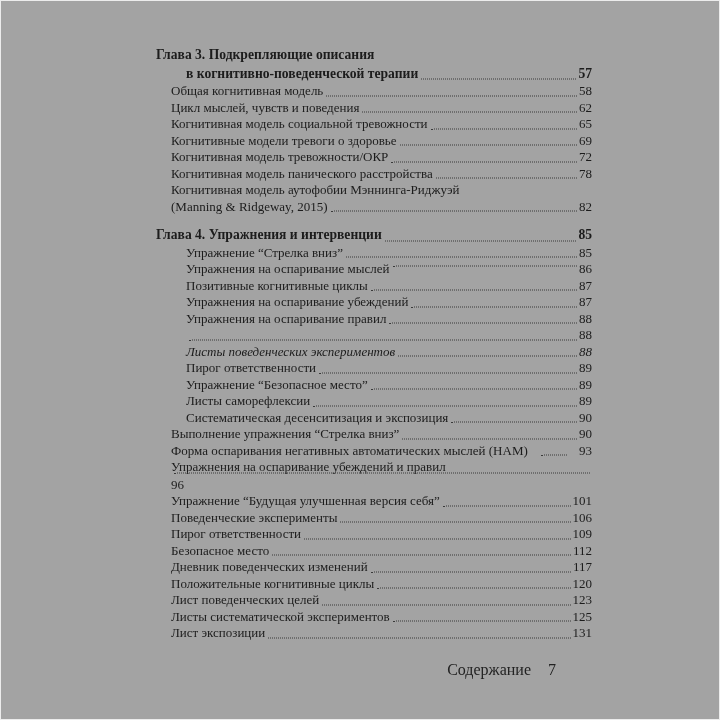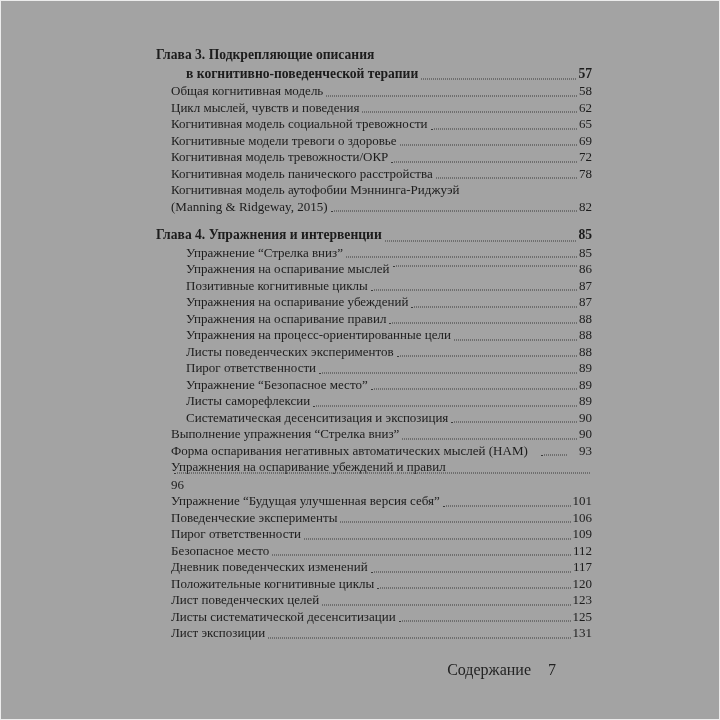--- a/index.html
+++ b/index.html
@@ -130,25 +130,24 @@
           <span class="toc-title">Упражнения на оспаривание убеждений</span>
           <span class="dots"></span>
           <span class="toc-page">87</span>
         </div>
         <div class="toc-row entry" style="padding-left: 30px;">
           <span class="toc-title">Упражнения на оспаривание правил</span>
           <span class="dots"></span>
           <span class="toc-page">88</span>
         </div>
         <div class="toc-row entry" style="padding-left: 30px;">
-          <span class="toc-title">Упражнения на процесс-ориентированные цели</span>
           <span class="dots"></span>
           <span class="toc-page">88</span>
         </div>
-        <div class="toc-row entry" style="padding-left: 30px;">
+        <div class="toc-row entry" style="padding-left: 30px; font-style: italic;">
           <span class="toc-title">Листы поведенческих экспериментов</span>
           <span class="dots"></span>
           <span class="toc-page">88</span>
         </div>
         <div class="toc-row entry" style="padding-left: 30px;">
           <span class="toc-title">Пирог ответственности</span>
           <span class="dots"></span>
           <span class="toc-page">89</span>
         </div>
         <div class="toc-row entry" style="padding-left: 30px;">
@@ -210,21 +209,21 @@
           <span class="toc-title">Положительные когнитивные циклы</span>
           <span class="dots"></span>
           <span class="toc-page">120</span>
         </div>
         <div class="toc-row entry" style="padding-left: 15px;">
           <span class="toc-title">Лист поведенческих целей</span>
           <span class="dots"></span>
           <span class="toc-page">123</span>
         </div>
         <div class="toc-row entry" style="padding-left: 15px;">
-          <span class="toc-title">Листы систематической десенситизации</span>
+          <span class="toc-title">Листы систематической экспериментов</span>
           <span class="dots"></span>
           <span class="toc-page">125</span>
         </div>
         <div class="toc-row entry" style="padding-left: 15px;">
           <span class="toc-title">Лист экспозиции</span>
           <span class="dots"></span>
           <span class="toc-page">131</span>
         </div>
       </div>
     </div>

